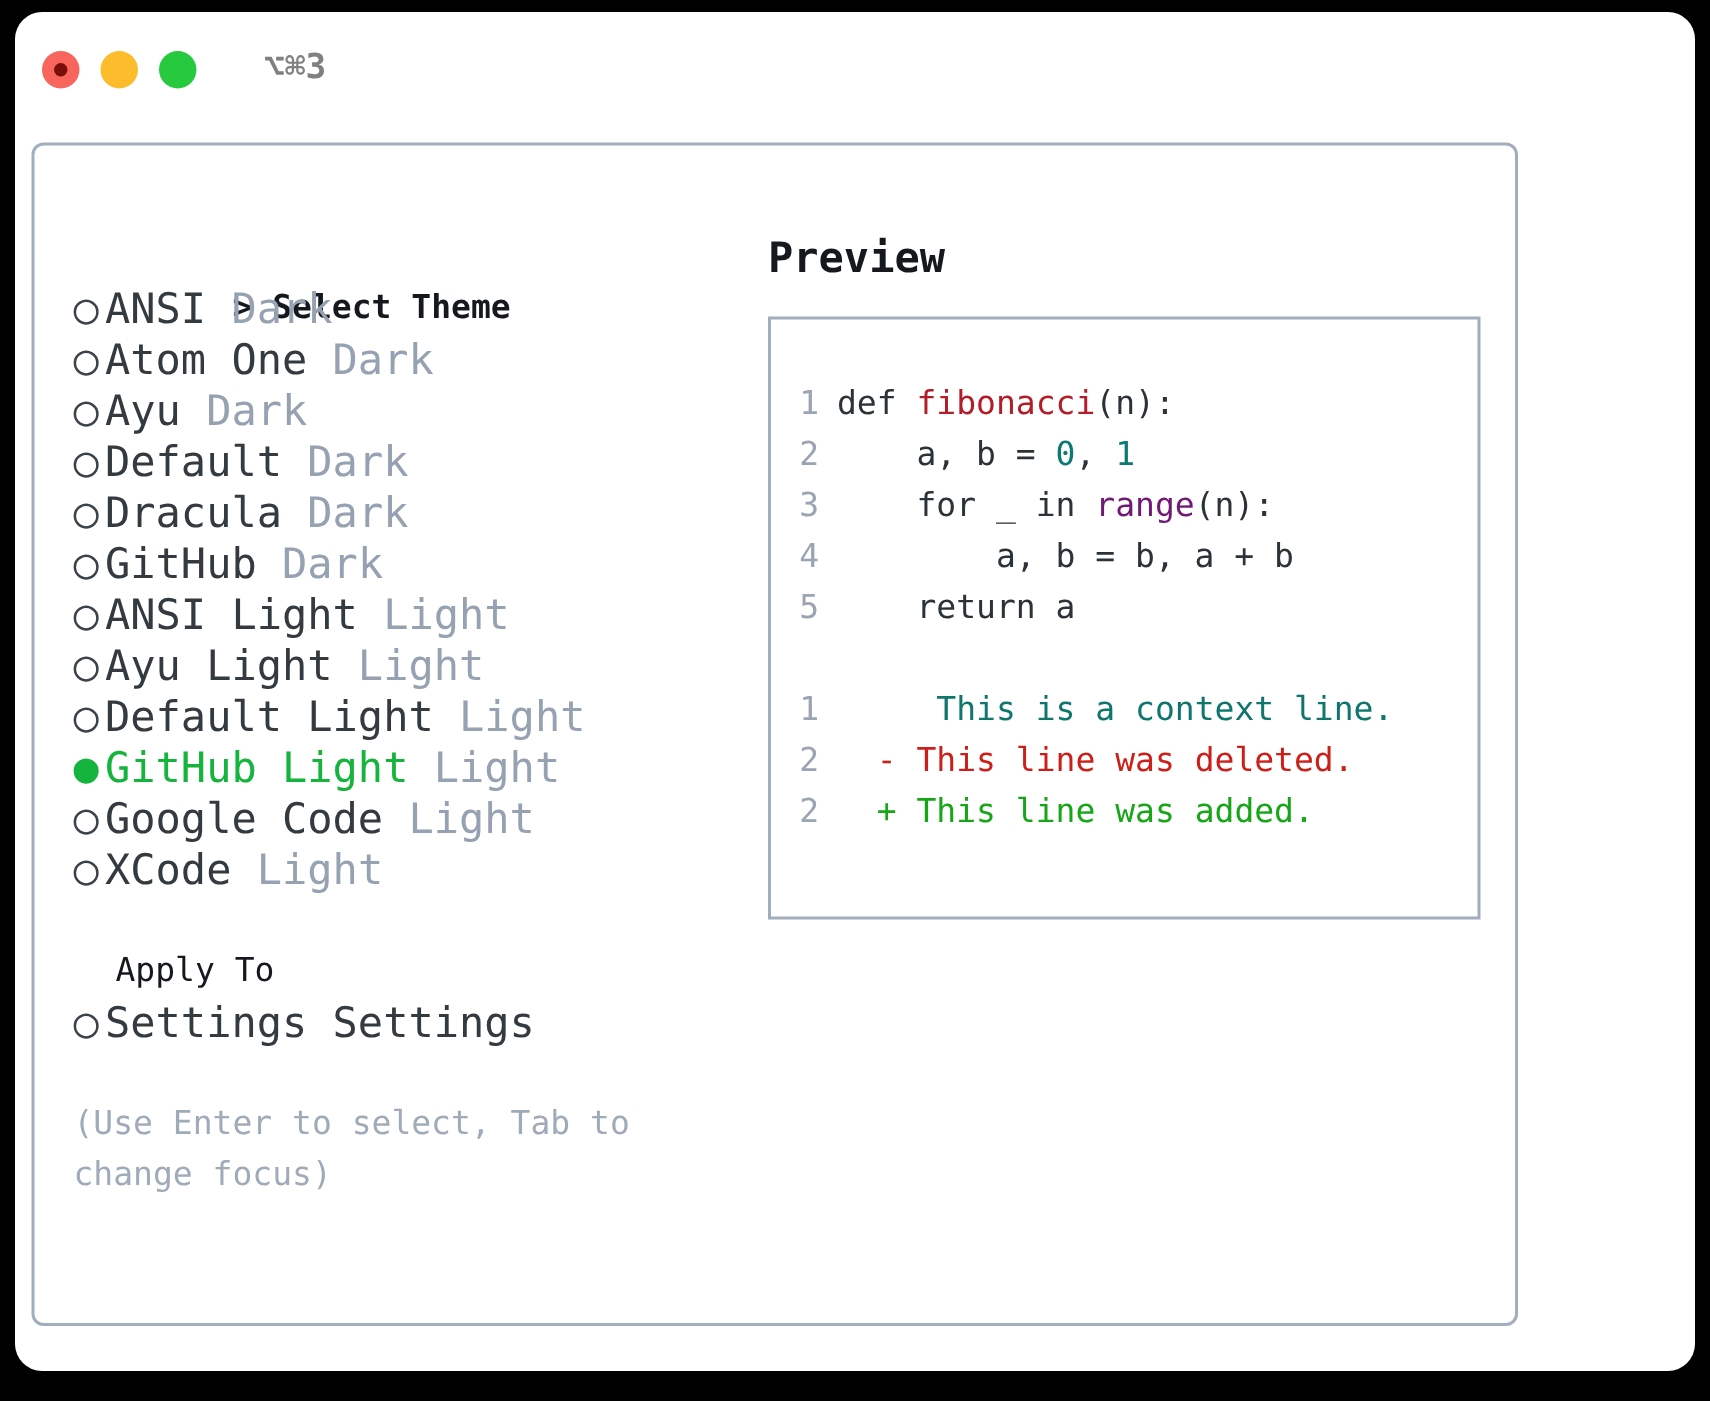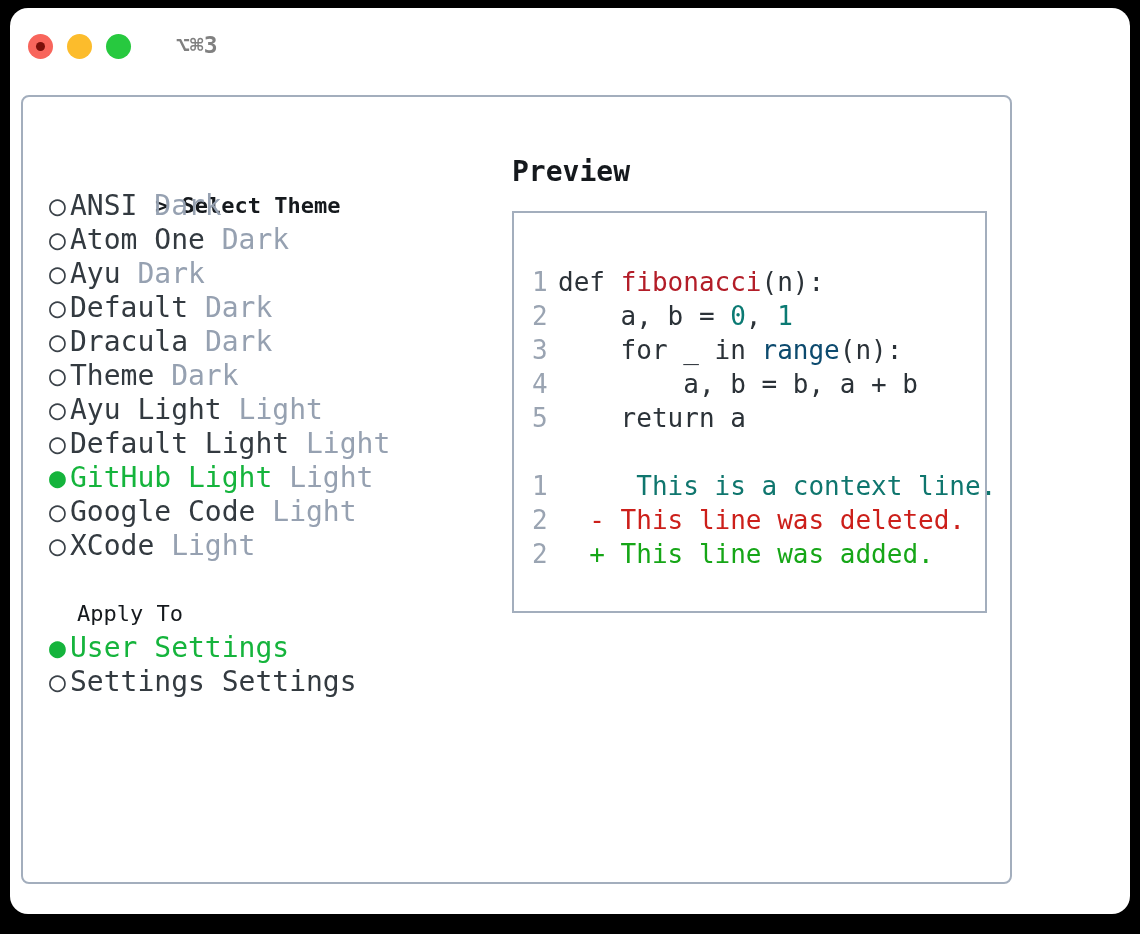--- a/index.html
+++ b/index.html
@@ -150,37 +150,37 @@
     width: 475px;
     height: 402px;
     border: 2px solid #a3aebd;
     box-sizing: border-box;
     background: #ffffff;
     position: relative;
   }
   #code {
     position: absolute;
     left: 18px;
-    top: 52px;
-    font-size: 26px;
+    top: 40px;
+    font-size: 22px;
     line-height: 34px;
     white-space: pre;
   }
   .cline { white-space: pre; }
   .ln {
     display: inline-block;
     width: 14px;
     text-align: right;
     color: #9aa4b2;
     margin-right: 12px;
   }
   .tok-plain { color: #2b3238; }
   .tok-fn    { color: #b31d28; }
   .tok-num   { color: #0b7a73; }
-  .tok-bi    { color: #0c4a6e; }
+  .tok-bi    { color: #701a75; }
   .d-ctx     { color: #0f766e; }
   .d-del     { color: #cc1f1a; }
   .d-add     { color: #16a617; }
   .blank     { height: 34px; }
 </style>
 </head>
 <body>
 
 <div id="window">
 
@@ -198,39 +198,40 @@
       <div class="row hdr">
         <span class="caret">&gt;</span><span> </span><span>Select Theme</span>
       </div>
 
       <div id="theme-list">
           <div class="row"><span class="bullet">○</span><span class="name">ANSI</span><span> </span><span class="tag">Dark</span></div>
           <div class="row"><span class="bullet">○</span><span class="name">Atom One</span><span> </span><span class="tag">Dark</span></div>
           <div class="row"><span class="bullet">○</span><span class="name">Ayu</span><span> </span><span class="tag">Dark</span></div>
           <div class="row"><span class="bullet">○</span><span class="name">Default</span><span> </span><span class="tag">Dark</span></div>
           <div class="row"><span class="bullet">○</span><span class="name">Dracula</span><span> </span><span class="tag">Dark</span></div>
-          <div class="row"><span class="bullet">○</span><span class="name">Theme</span><span> </span><span class="tag">Dark</span></div>
+          <div class="row"><span class="bullet">○</span><span class="name">GitHub</span><span> </span><span class="tag">Dark</span></div>
+          <div class="row"><span class="bullet">○</span><span class="name">ANSI Light</span><span> </span><span class="tag">Light</span></div>
           <div class="row"><span class="bullet">○</span><span class="name">Ayu Light</span><span> </span><span class="tag">Light</span></div>
           <div class="row"><span class="bullet">○</span><span class="name">Default Light</span><span> </span><span class="tag">Light</span></div>
           <div class="row"><span class="bullet sel">●</span><span class="name sel">GitHub Light</span><span> </span><span class="tag">Light</span></div>
           <div class="row"><span class="bullet">○</span><span class="name">Google Code</span><span> </span><span class="tag">Light</span></div>
           <div class="row"><span class="bullet">○</span><span class="name">XCode</span><span> </span><span class="tag">Light</span></div>
         </div>
 
       <div class="spacer"></div>
 
       <div class="section-label">Apply To</div>
 
       <div id="apply-list">
-          <div class="row"><span class="bullet sel">●</span><span class="name sel">User Settings</span></div>
           <div class="row"><span class="bullet">○</span><span class="name">Settings Settings</span></div>
         </div>
 
       <div class="spacer"></div>
 
+      <div id="hint">(Use Enter to select, Tab to change focus)</div>
     </div>
 
     <div id="right-col">
       <div id="preview-title">Preview</div>
       <div id="preview-box">
         <div id="code"><div class="cline"><span class="ln">1</span><span class="tok-plain">def </span><span class="tok-fn">fibonacci</span><span class="tok-plain">(n):</span></div><div class="cline"><span class="ln">2</span><span class="tok-plain">    a, b = </span><span class="tok-num">0</span><span class="tok-plain">, </span><span class="tok-num">1</span></div><div class="cline"><span class="ln">3</span><span class="tok-plain">    for _ in </span><span class="tok-bi">range</span><span class="tok-plain">(n):</span></div><div class="cline"><span class="ln">4</span><span class="tok-plain">        a, b = b, a + b</span></div><div class="cline"><span class="ln">5</span><span class="tok-plain">    return a</span></div><div class="blank"></div><div class="cline"><span class="ln">1</span><span class="d-ctx">   </span><span class="d-ctx">  This is a context line.</span></div><div class="cline"><span class="ln">2</span><span class="d-del">  -</span><span class="d-del"> This line was deleted.</span></div><div class="cline"><span class="ln">2</span><span class="d-add">  +</span><span class="d-add"> This line was added.</span></div></div>
       </div>
     </div>
 
   </div>

